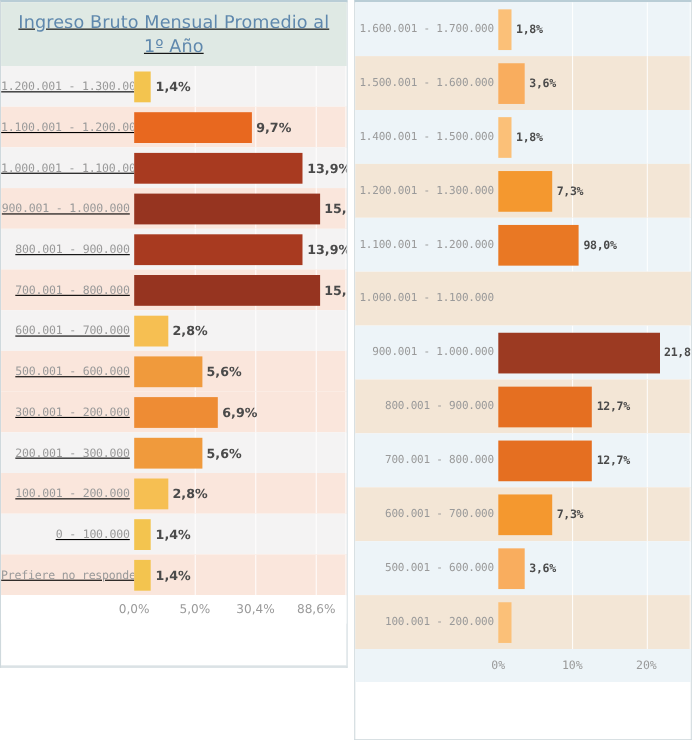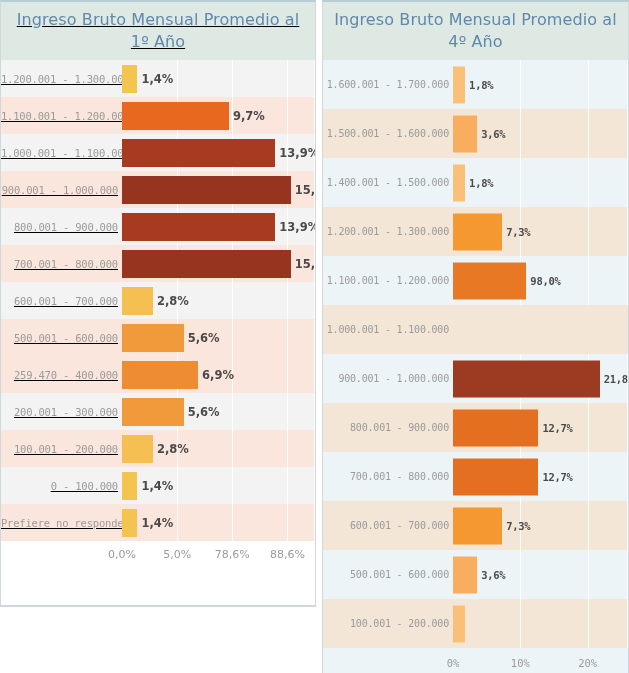--- a/index.html
+++ b/index.html
@@ -232,21 +232,21 @@
             <div class="bar-area">
               <div class="gridline" style="left: 28.5714%;"></div>
               <div class="gridline" style="left: 57.1429%;"></div>
               <div class="gridline" style="left: 85.7143%;"></div>
               <div class="gridline" style="left: 99.6%;"></div>
               <div class="bar" style="width: 32%; height: 28px; background: rgb(240, 154, 60);"></div>
               <div class="bar-value" style="left: calc(32% + 4px);">5,6%</div>
             </div>
           </div>
           <div class="row even" style="height: 37px;">
-            <div class="row-label">259.470 - 400.000</div>
+            <div class="row-label">300.001 - 200.000</div>
             <div class="bar-area">
               <div class="gridline" style="left: 28.5714%;"></div>
               <div class="gridline" style="left: 57.1429%;"></div>
               <div class="gridline" style="left: 85.7143%;"></div>
               <div class="gridline" style="left: 99.6%;"></div>
               <div class="bar" style="width: 39.4286%; height: 28px; background: rgb(238, 140, 52);"></div>
               <div class="bar-value" style="left: calc(39.4286% + 4px);">6,9%</div>
             </div>
           </div>
           <div class="row odd" style="height: 37px;">
@@ -292,31 +292,30 @@
               <div class="bar" style="width: 8%; height: 28px; background: rgb(243, 196, 79);"></div>
               <div class="bar-value" style="left: calc(8% + 4px);">1,4%</div>
             </div>
           </div>
         </div>
       <div class="axis">
         <div class="axis-spacer"></div>
         <div class="axis-track" id="left-axis">
             <div class="tick" style="left: 0%;">0,0%</div>
             <div class="tick" style="left: 28.5714%;">5,0%</div>
-            <div class="tick" style="left: 57.1429%;">78,6%</div>
+            <div class="tick" style="left: 57.1429%;">30,4%</div>
             <div class="tick" style="left: 85.7143%;">88,6%</div>
           </div>
       </div>
       <div class="bottom-rule"></div>
     </div>
   </div>
 
   <div class="panel" id="panel-right">
     <div class="panel-inner">
-      <div class="chart-title">Ingreso Bruto Mensual Promedio al 4º Año</div>
       <div class="rows" id="right-rows">
           <div class="row odd" style="height: 49px;">
             <div class="row-label">1.600.001 - 1.700.000</div>
             <div class="bar-area">
               <div class="gridline" style="left: 38.4615%;"></div>
               <div class="gridline" style="left: 76.9231%;"></div>
               <div class="gridline" style="left: 99.6%;"></div>
               <div class="bar" style="width: 6.92308%; height: 37px; background: rgb(251, 192, 120);"></div>
               <div class="bar-value" style="left: calc(6.92308% + 4px);">1,8%</div>
             </div>

